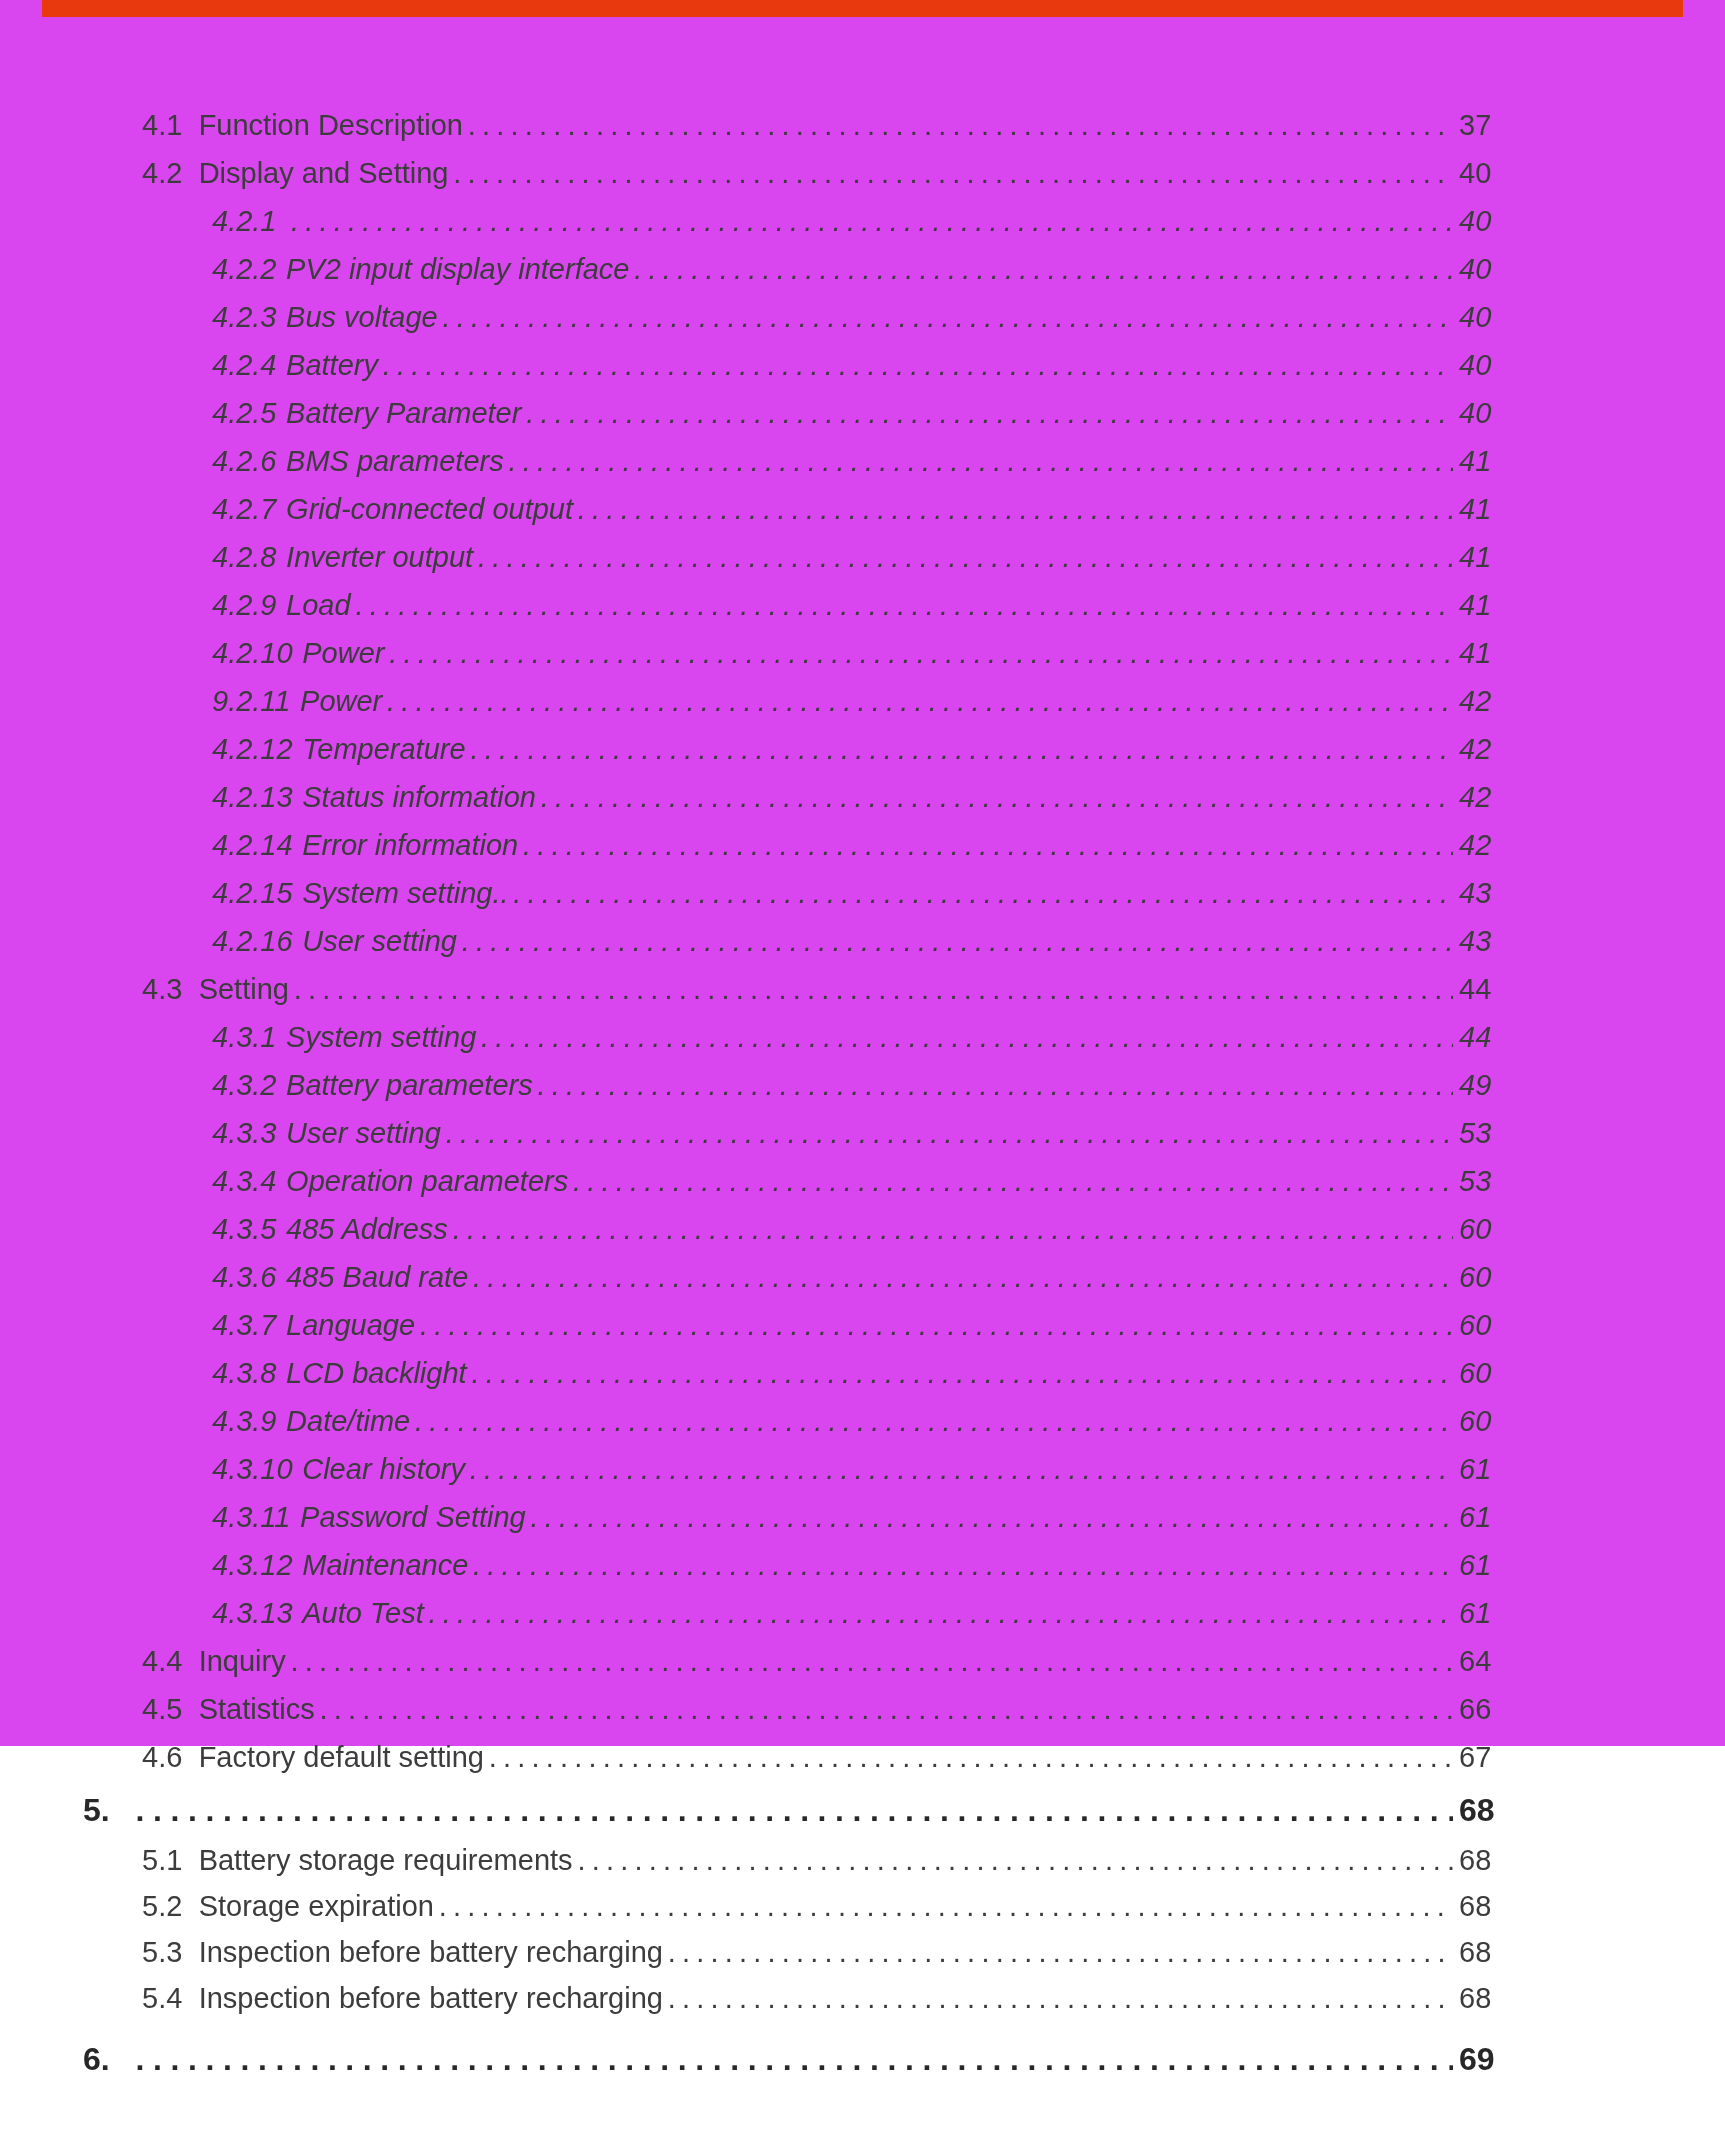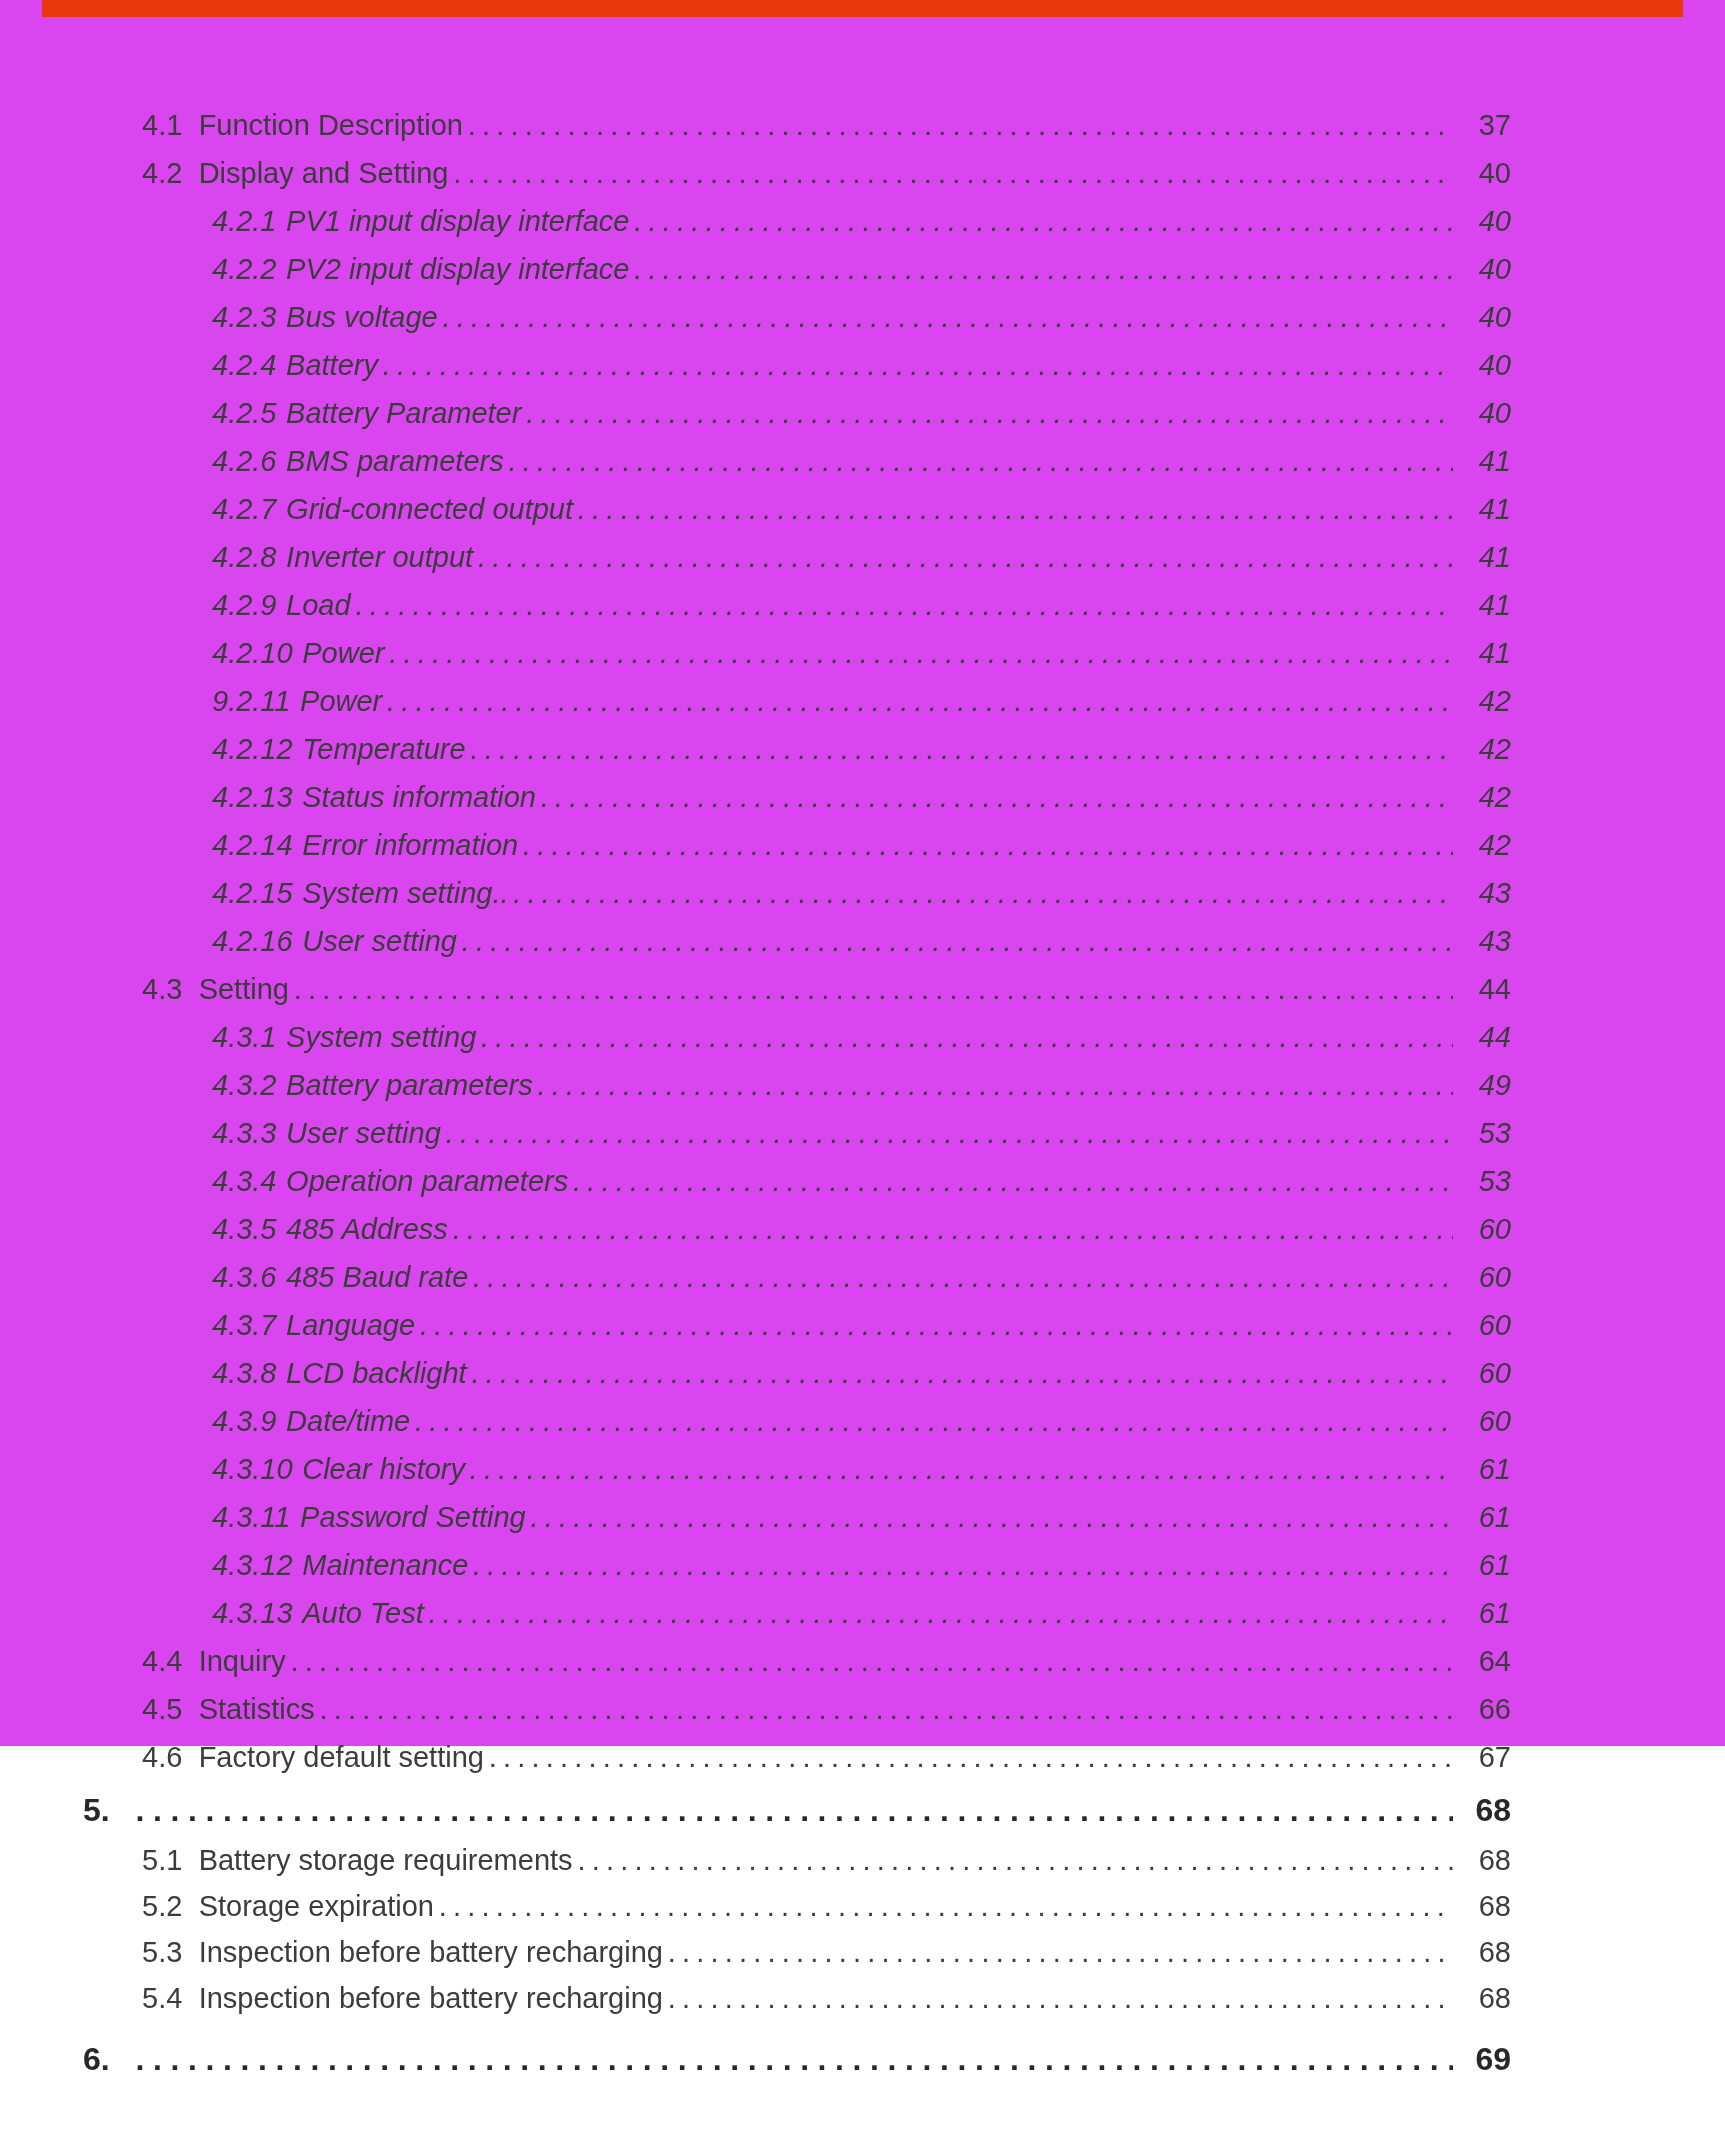--- a/index.html
+++ b/index.html
@@ -50,21 +50,21 @@
     flex: 1 1 0;
     overflow: hidden;
     white-space: nowrap;
     letter-spacing: 6.2px;
     margin: 0 5.8px 0 4.8px;
   }
   .bold > .dots { letter-spacing: 8.6px; }
   .pg {
     flex: 0 0 auto;
     min-width: 52px;
-    text-align: right;
+    text-align: left;
   }
 </style>
 </head>
 <body>
 
 <div class="page">
   <div class="accent-bar" style="background: rgb(232, 56, 13);"></div>
   <div class="toc">
       <div class="row lv1">
         <span class="num">4.1</span>
@@ -73,21 +73,20 @@
         <span class="pg">37</span>
       </div>
       <div class="row lv1">
         <span class="num">4.2</span>
         <span class="label">Display and Setting</span>
         <span class="dots">................................................................................................................................................................................................................................................</span>
         <span class="pg">40</span>
       </div>
       <div class="row lv2">
         <span class="num">4.2.1</span>
-        <span class="label">PV1 input display interface</span>
         <span class="dots">................................................................................................................................................................................................................................................</span>
         <span class="pg">40</span>
       </div>
       <div class="row lv2">
         <span class="num">4.2.2</span>
         <span class="label">PV2 input display interface</span>
         <span class="dots">................................................................................................................................................................................................................................................</span>
         <span class="pg">40</span>
       </div>
       <div class="row lv2">

